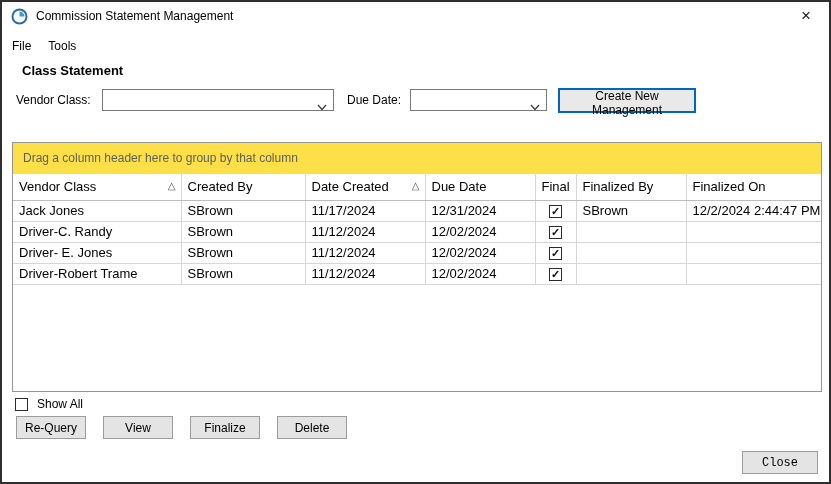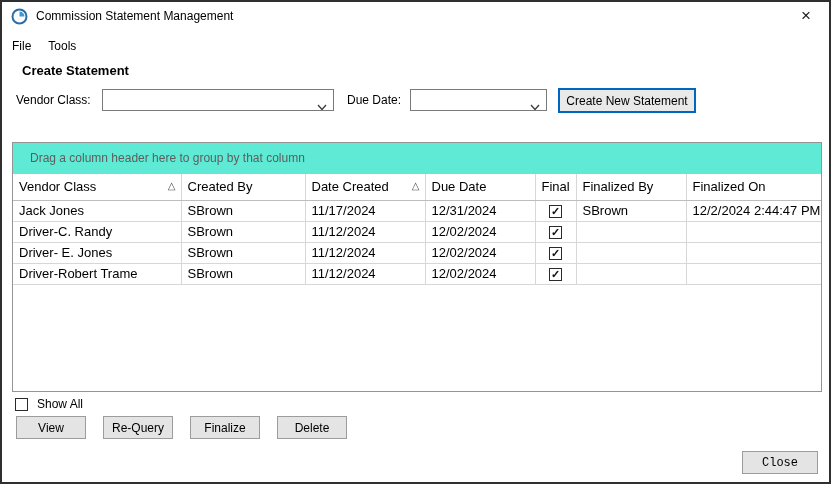--- a/index.html
+++ b/index.html
@@ -74,23 +74,23 @@
 
   
   .grid {
     position: absolute; top: 140px; left: 10px;
     width: 810px; height: 250px;
     border: 1px solid #949494;
     background: #ffffff;
     overflow: hidden;
   }
   .group-band {
-    height: 31px; background: #5eead4;
+    height: 31px; background: #fde047;
     color: #5e5e5e; font-size: 12px;
-    line-height: 31px; padding-left: 17px;
+    line-height: 31px; padding-left: 10px;
   }
   table.data-grid {
     width: 100%; border-collapse: collapse; table-layout: fixed;
     font-size: 13px; color: #000;
   }
   .data-grid th {
     font-weight: normal; text-align: left;
     height: 26px; padding: 0 6px;
     border-bottom: 1px solid #bdbdbd;
     border-right: 1px solid #d7d7d7;
@@ -156,42 +156,42 @@
     </span>
     <span class="title-text">Commission Statement Management</span>
     <button class="close-x">×</button>
   </div>
 
   <div class="menubar">
     <span class="menu-item">File</span>
     <span class="menu-item">Tools</span>
   </div>
 
-  <div class="section-title">Create Statement</div>
+  <div class="section-title">Class Statement</div>
 
   <div class="form-row">
     <span class="form-label lbl-vendor">Vendor Class:</span>
     <div class="combo combo-vendor">
       <span style="flex:1;text-align:left;font-size:12px;"></span>
       <span class="chevron-icon">
         <svg width="10" height="7" viewBox="0 0 10 7">
             <polyline points="1,1 5,5.5 9,1" fill="none" stroke="#3c3c3c" stroke-width="1.3"></polyline>
           </svg>
       </span>
     </div>
     <span class="form-label lbl-due">Due Date:</span>
     <div class="combo combo-due">
       <span style="flex:1;text-align:left;font-size:12px;"></span>
       <span class="chevron-icon">
         <svg width="10" height="7" viewBox="0 0 10 7">
             <polyline points="1,1 5,5.5 9,1" fill="none" stroke="#3c3c3c" stroke-width="1.3"></polyline>
           </svg>
       </span>
     </div>
-    <button class="btn btn-create">Create New Statement</button>
+    <button class="btn btn-create">Create New Management</button>
   </div>
 
   <div class="grid">
     <div class="group-band">Drag a column header here to group by that column</div>
     <table class="data-grid">
       <colgroup>
         <col class="c1">
           <col class="c2">
           <col class="c3">
           <col class="c4">
@@ -250,21 +250,21 @@
         </tbody>
     </table>
   </div>
 
   <div class="show-all">
     <span class="plain-checkbox"></span>
     <span>Show All</span>
   </div>
 
   <div class="action-buttons">
+    <button class="btn">Re-Query</button>
     <button class="btn">View</button>
-    <button class="btn">Re-Query</button>
     <button class="btn">Finalize</button>
     <button class="btn">Delete</button>
   </div>
 
   <button class="btn btn-close">Close</button>
 
 </div>
 
 </body></html>

